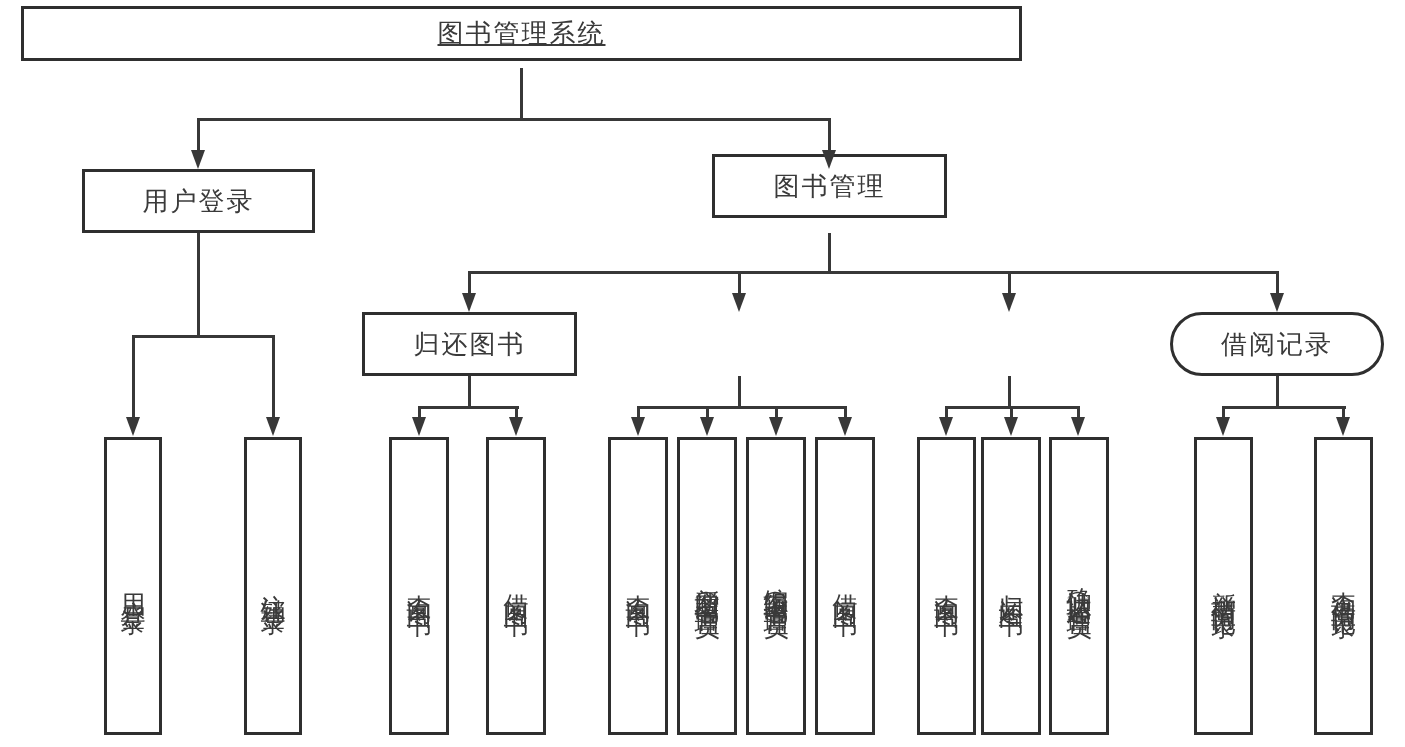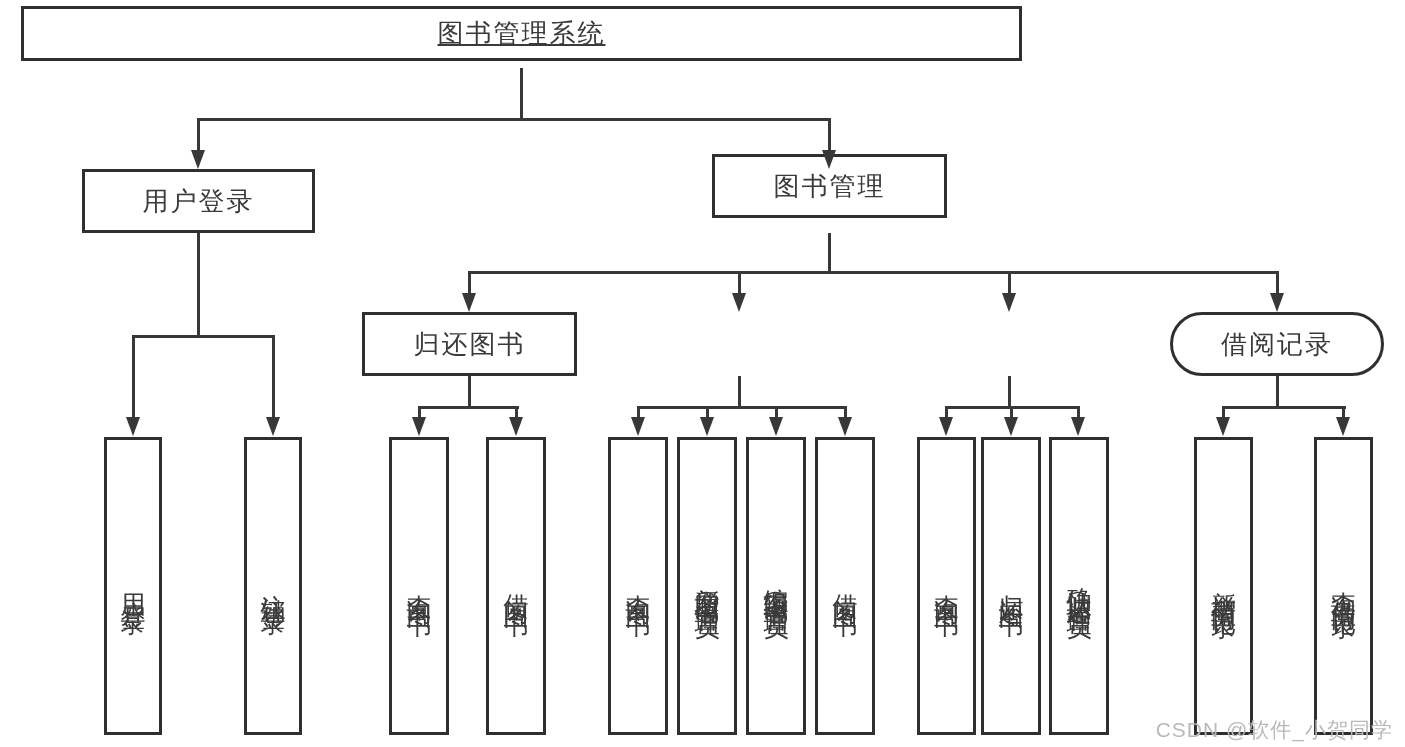--- a/index.html
+++ b/index.html
@@ -203,15 +203,14 @@
   <div class="vline" id="s-a17"></div>
   <div class="ahead" id="a17"></div>
 
   <div class="vline" id="c13"></div>
   <div class="hline" id="c14"></div>
   <div class="vline" id="s-a18"></div>
   <div class="ahead" id="a18"></div>
   <div class="vline" id="s-a19"></div>
   <div class="ahead" id="a19"></div>
 
-  <div id="watermark">CSDN @软件_小贺同学</div>
 
 </div>
 
 </body></html>

